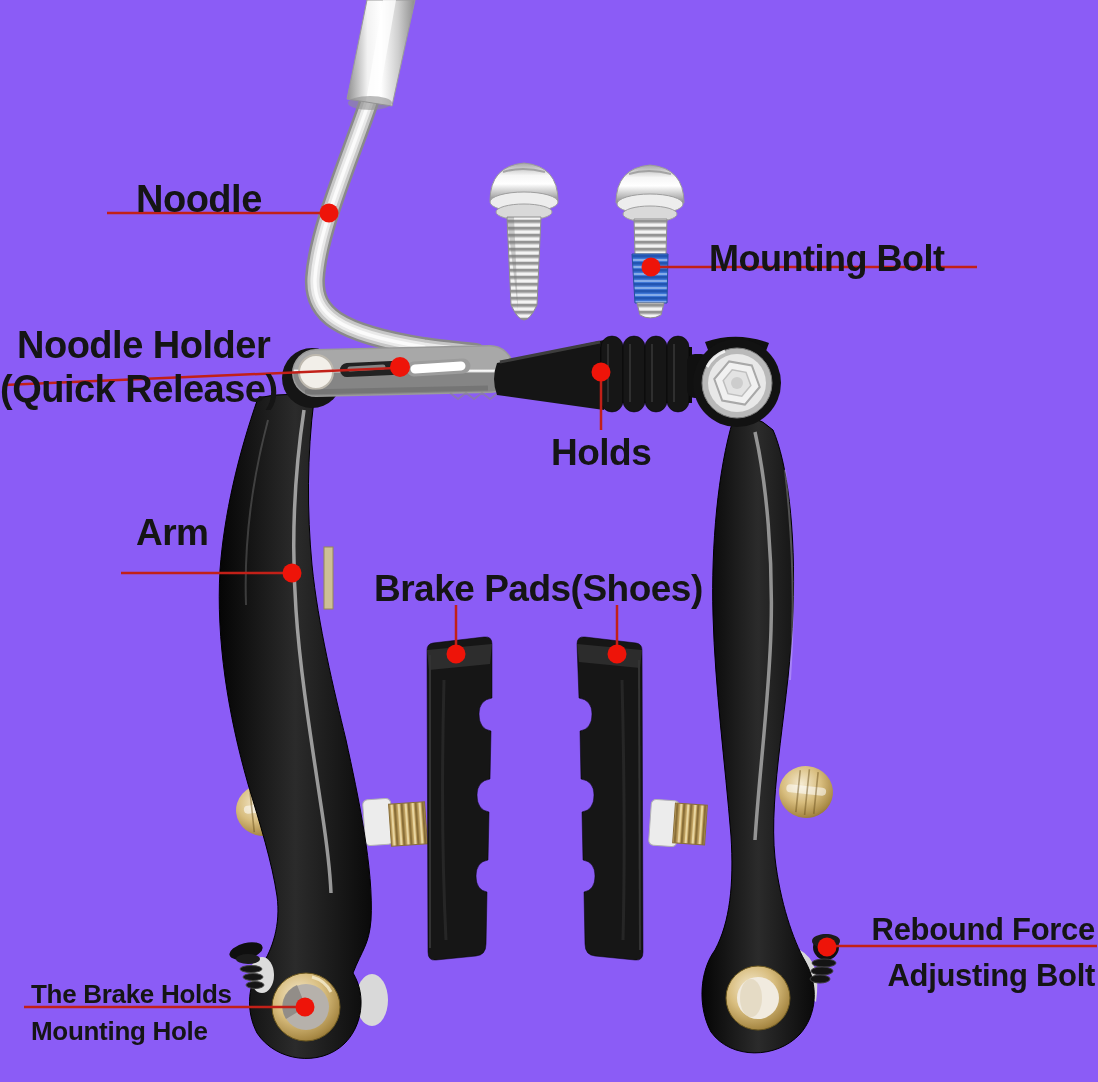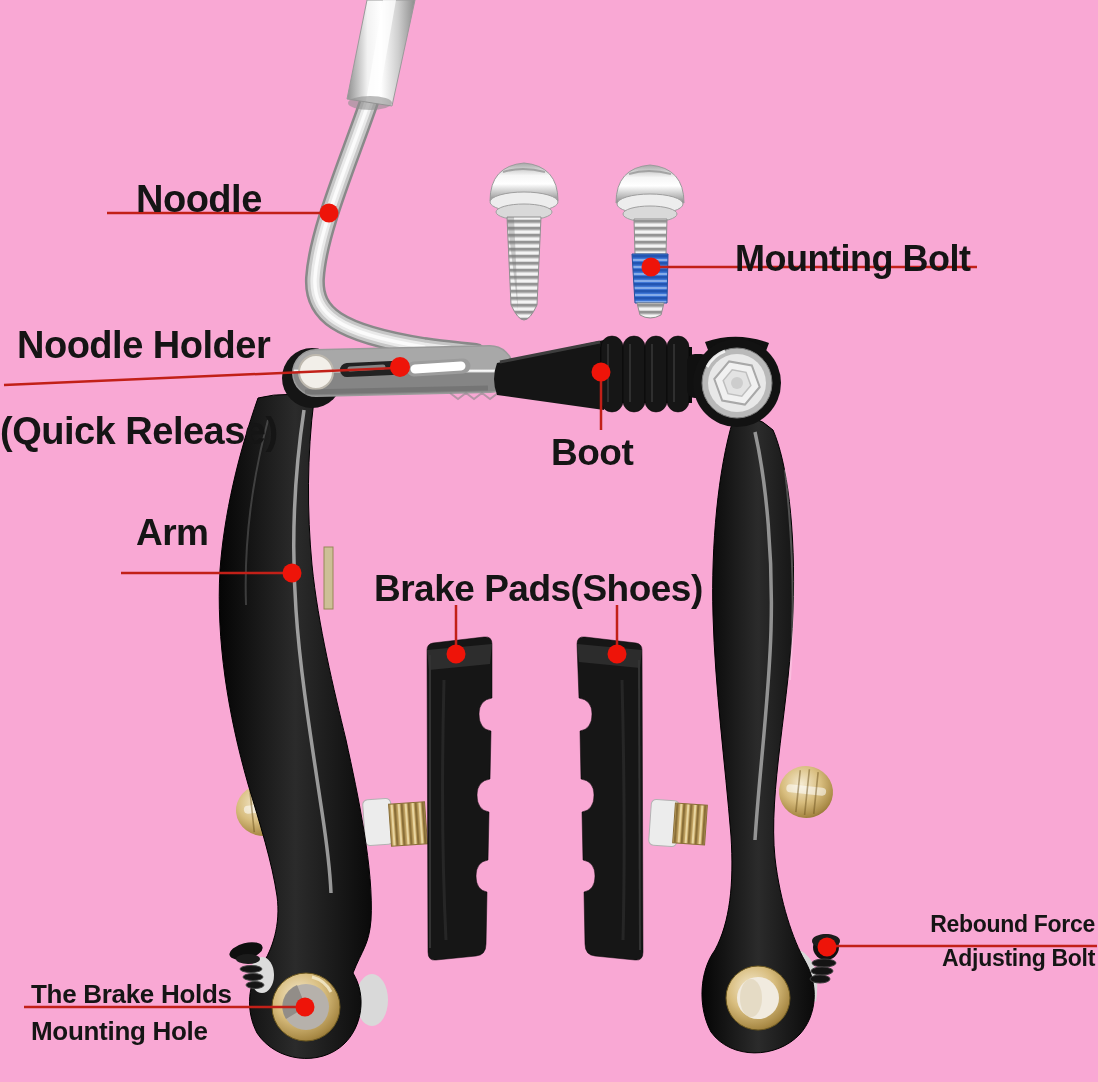--- a/index.html
+++ b/index.html
@@ -1,41 +1,41 @@
 <!DOCTYPE html>
 <html><head>
 <meta charset="utf-8">
 <style>
   html,body{margin:0;padding:0;background:#ffffff;}
   .stage{
     position:relative;
     width:1098px;height:1082px;
-    background:#f9a8d4;
+    background:#8b5cf6;
     overflow:hidden;
     font-family:"Liberation Sans","DejaVu Sans",sans-serif;
   }
   .stage svg{position:absolute;left:0;top:0;}
   .lbl{
     position:absolute;
     font-weight:700;
     color:#151515;
     white-space:nowrap;
     letter-spacing:-0.5px;
   }
   .lbl-noodle{left:136px;top:178px;font-size:38px;}
-  .lbl-mounting-bolt{left:709px;top:238px;font-size:36px;margin-left:26px;}
+  .lbl-mounting-bolt{left:709px;top:238px;font-size:36px;}
   .lbl-noodle-holder{left:0px;top:323px;font-size:38px;line-height:1.17;}
   .lbl-noodle-holder .l1{display:block;padding-left:17px;}
-  .lbl-noodle-holder .l2{display:block;margin-top:42px;}
+  .lbl-noodle-holder .l2{display:block;}
   .lbl-boot{left:551px;top:432px;font-size:37px;}
   .lbl-arm{left:136px;top:512px;font-size:37px;}
   .lbl-brake-pads{left:374px;top:568px;font-size:37px;}
   .lbl-brake-holds{left:31px;top:976px;font-size:26px;line-height:1.42;letter-spacing:-0.3px;}
   .lbl-brake-holds span{display:block;}
-  .lbl-rebound{right:3px;top:907px;font-size:23px;line-height:1.48;text-align:right;letter-spacing:-0.3px;}
+  .lbl-rebound{right:3px;top:907px;font-size:31px;line-height:1.48;text-align:right;letter-spacing:-0.3px;}
   .lbl-rebound span{display:block;}
 </style>
 </head>
 <body>
 
 <div class="stage">
 
   <svg width="1098" height="1082" viewBox="0 0 1098 1082" aria-hidden="true">
     <defs>
       <linearGradient id="silvV" x1="0" y1="0" x2="1" y2="0">
@@ -276,21 +276,21 @@
 
   <div class="lbl lbl-noodle">Noodle</div>
 
   <div class="lbl lbl-mounting-bolt">Mounting Bolt</div>
 
   <div class="lbl lbl-noodle-holder">
     <span class="l1">Noodle Holder</span>
     <span class="l2">(Quick Release)</span>
   </div>
 
-  <div class="lbl lbl-boot">Boot</div>
+  <div class="lbl lbl-boot">Holds</div>
 
   <div class="lbl lbl-arm">Arm</div>
 
   <div class="lbl lbl-brake-holds">
     <span>The Brake Holds</span>
     <span>Mounting Hole</span>
   </div>
 
   <div class="lbl lbl-brake-pads">Brake Pads(Shoes)</div>
 

